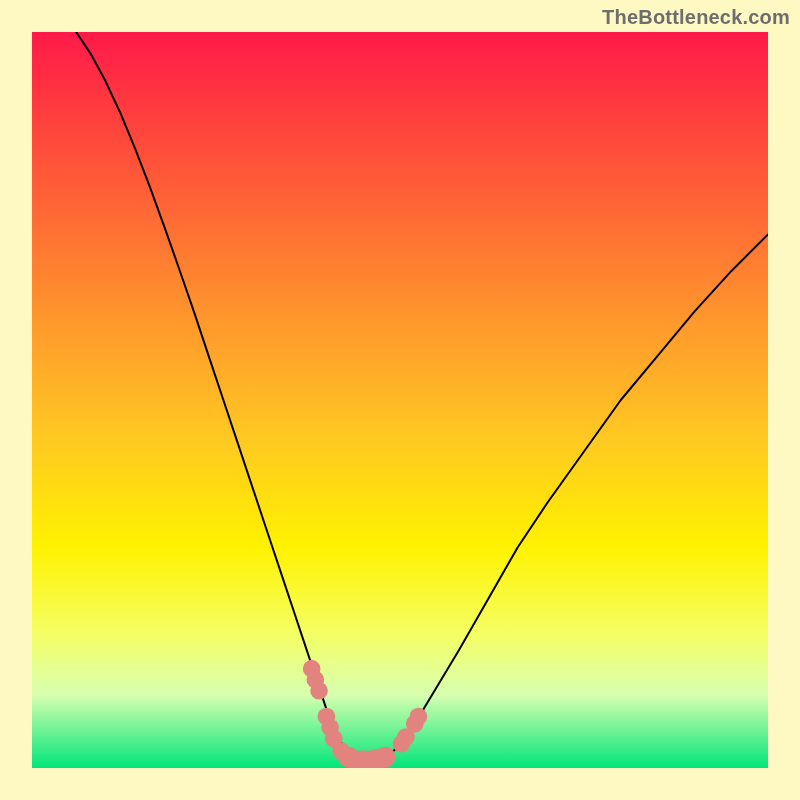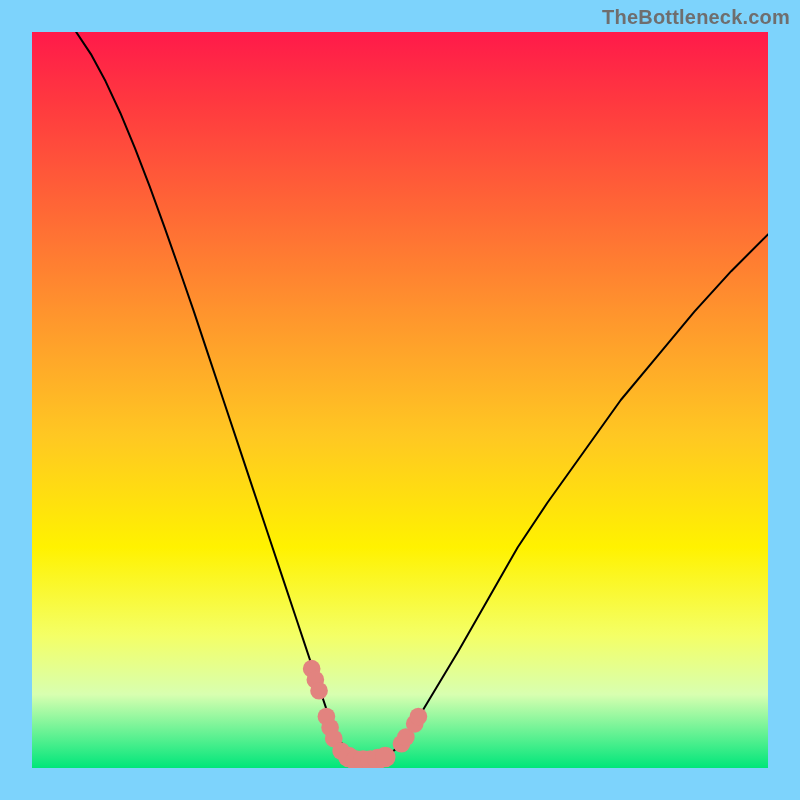--- a/index.html
+++ b/index.html
@@ -1,21 +1,21 @@
 <!DOCTYPE html>
 <html><head>
 <meta charset="utf-8">
 <style>
   * { margin: 0; padding: 0; box-sizing: border-box; }
   html, body { width: 800px; height: 800px; overflow: hidden; background: #000; }
   .stage {
     position: relative;
     width: 800px;
     height: 800px;
-    background: #7dd3fc;
+    background: #fef9c3;
   }
   .plot-area {
     position: absolute;
     left: 32px;
     top: 32px;
     width: 736px;
     height: 736px;
     background: linear-gradient(
       to bottom,
       #ff1a4a 0%,

